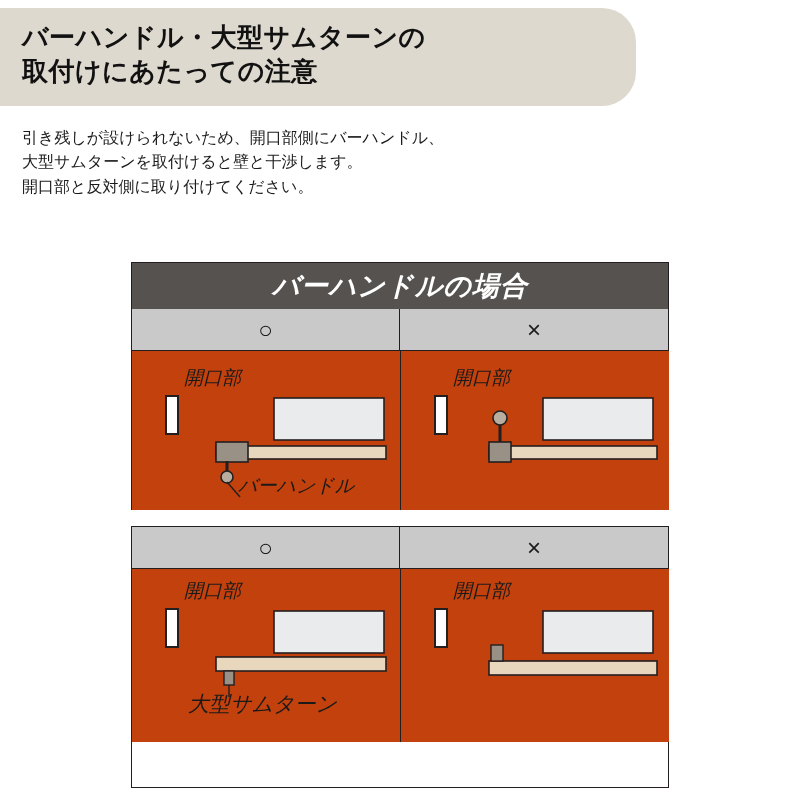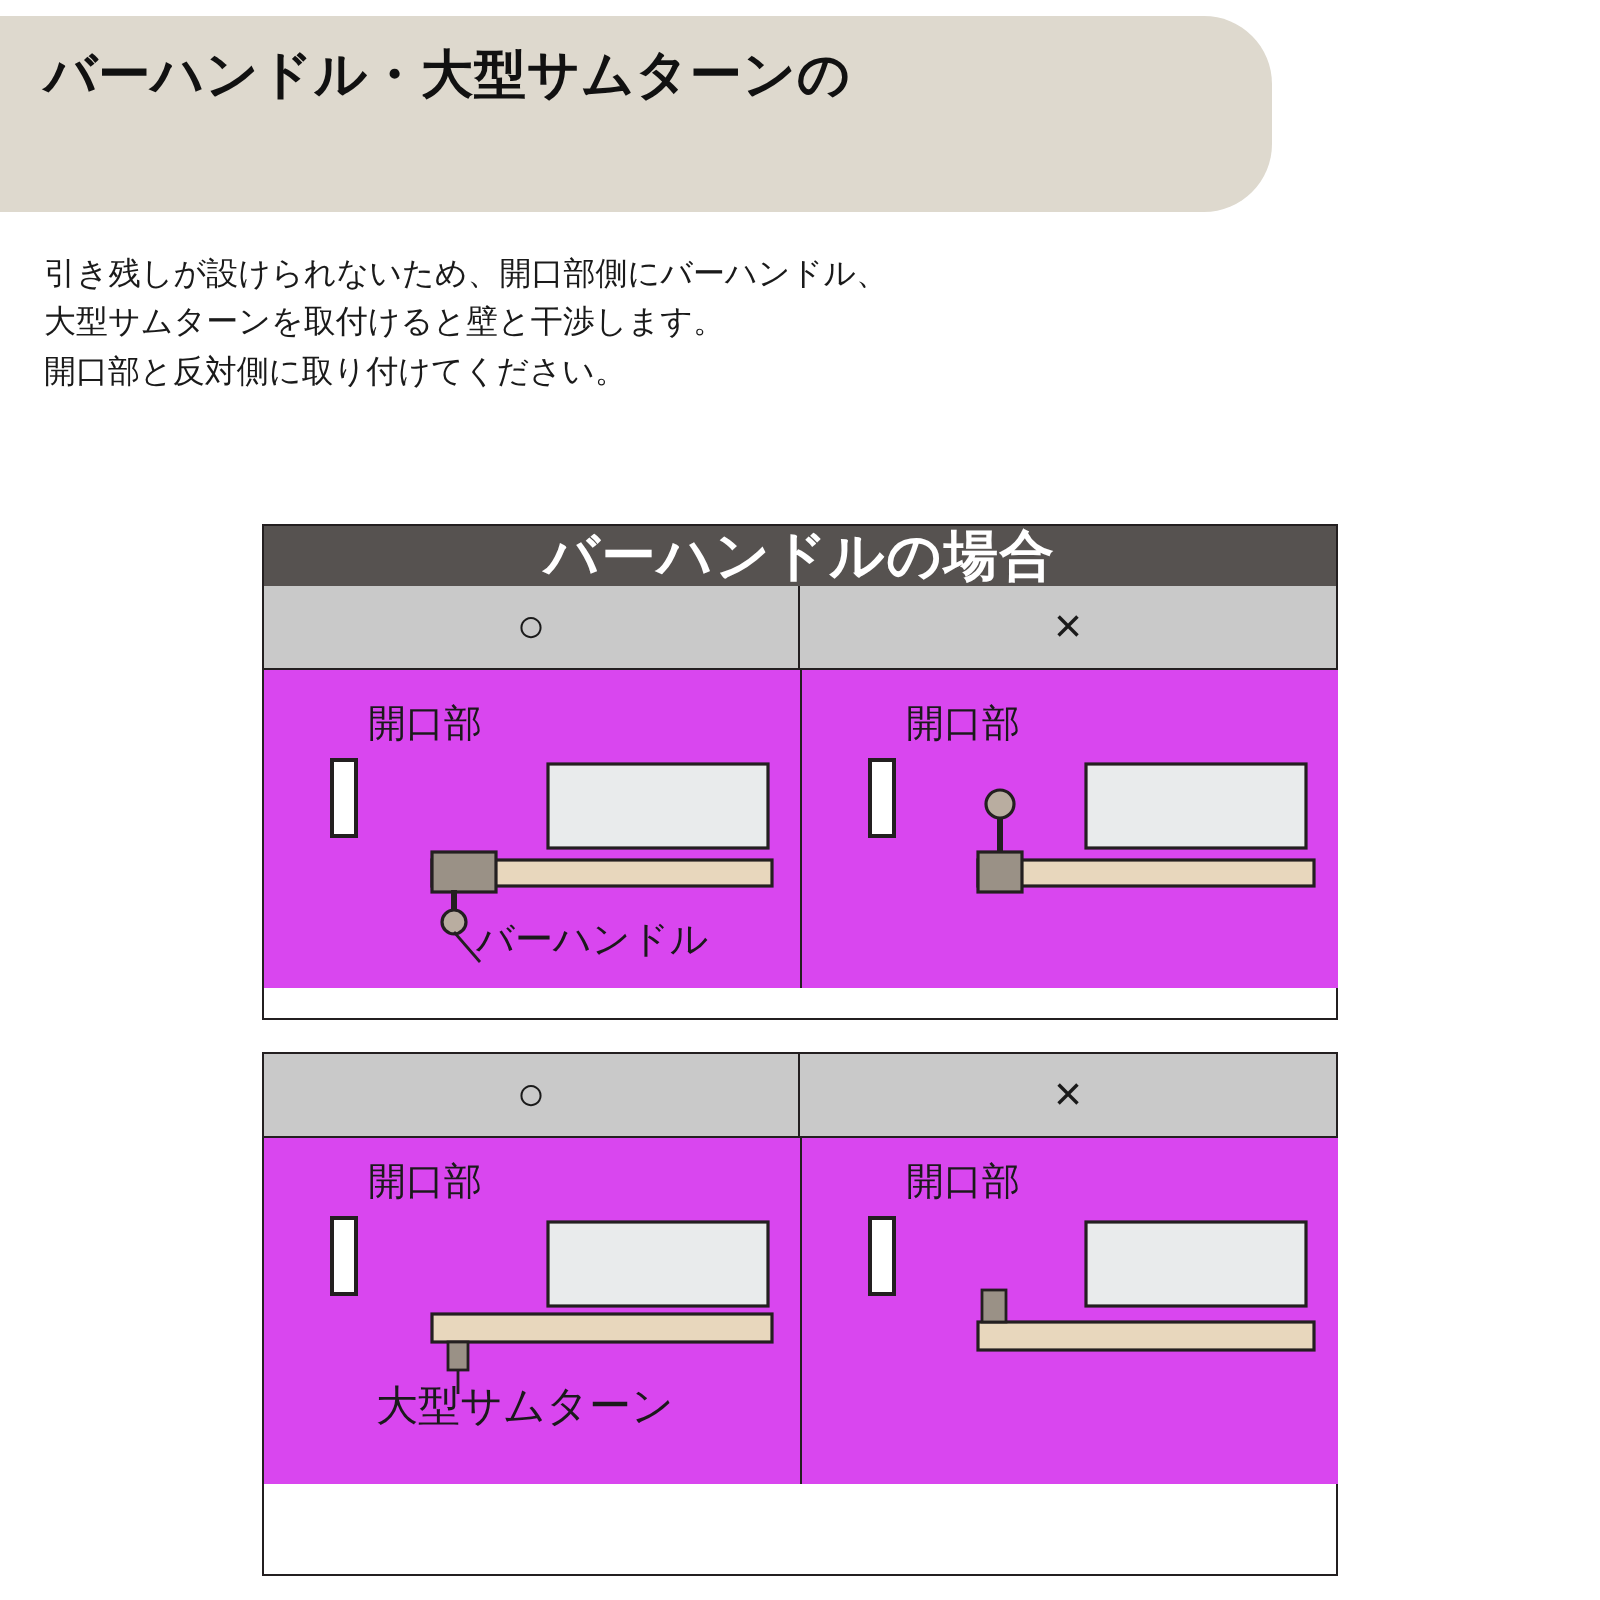--- a/index.html
+++ b/index.html
@@ -69,30 +69,31 @@
     width: 538px;
     height: 248px;
   }
   #table-thumbturn {
     left: 131px;
     top: 526px;
     width: 538px;
     height: 262px;
   }
   .table-header {
-    height: 30px;
+    height: 46px;
     background: #565250;
     color: #ffffff;
     font-size: 27px;
     font-weight: bold;
     display: flex;
     align-items: center;
     justify-content: center;
     letter-spacing: 1px;
     box-sizing: border-box;
+    font-style: italic;
   }
   .mark-row {
     height: 42px;
     display: flex;
     background: #c9c9c9;
     border-bottom: 1px solid #231f20;
     box-sizing: border-box;
   }
   .mark-cell {
     flex: 1 1 50%;
@@ -109,34 +110,36 @@
   .fig-row {
     display: flex;
     box-sizing: border-box;
   }
   #table-bar-handle .fig-row { height: 159px; }
   #table-thumbturn .fig-row { height: 173px; }
   .fig-cell {
     flex: 1 1 50%;
     position: relative;
     box-sizing: border-box;
-    background: #d946ef;
+    background: #c2410c;
+    font-style: italic;
   }
   .fig-cell.left {
     border-right: 1px solid #231f20;
   }
   svg { display: block; }
 </style>
 </head>
 <body>
 
 <div class="page">
 
   <div class="title-banner">
     <div class="title-line">バーハンドル・大型サムターンの</div>
+    <div class="title-line">取付けにあたっての注意</div>
   </div>
 
   <div class="intro">
     <div class="intro-line">引き残しが設けられないため、開口部側にバーハンドル、</div>
     <div class="intro-line">大型サムターンを取付けると壁と干渉します。</div>
     <div class="intro-line">開口部と反対側に取り付けてください。</div>
   </div>
 
   <div class="table" id="table-bar-handle">
 

